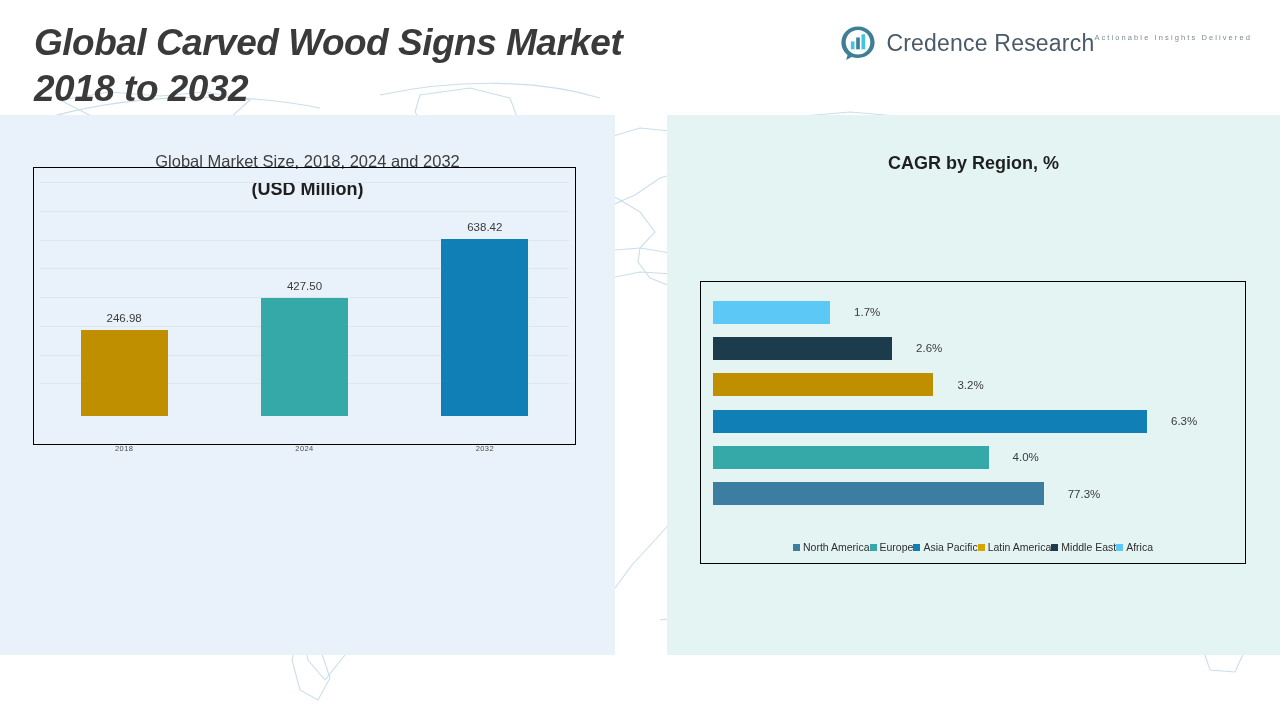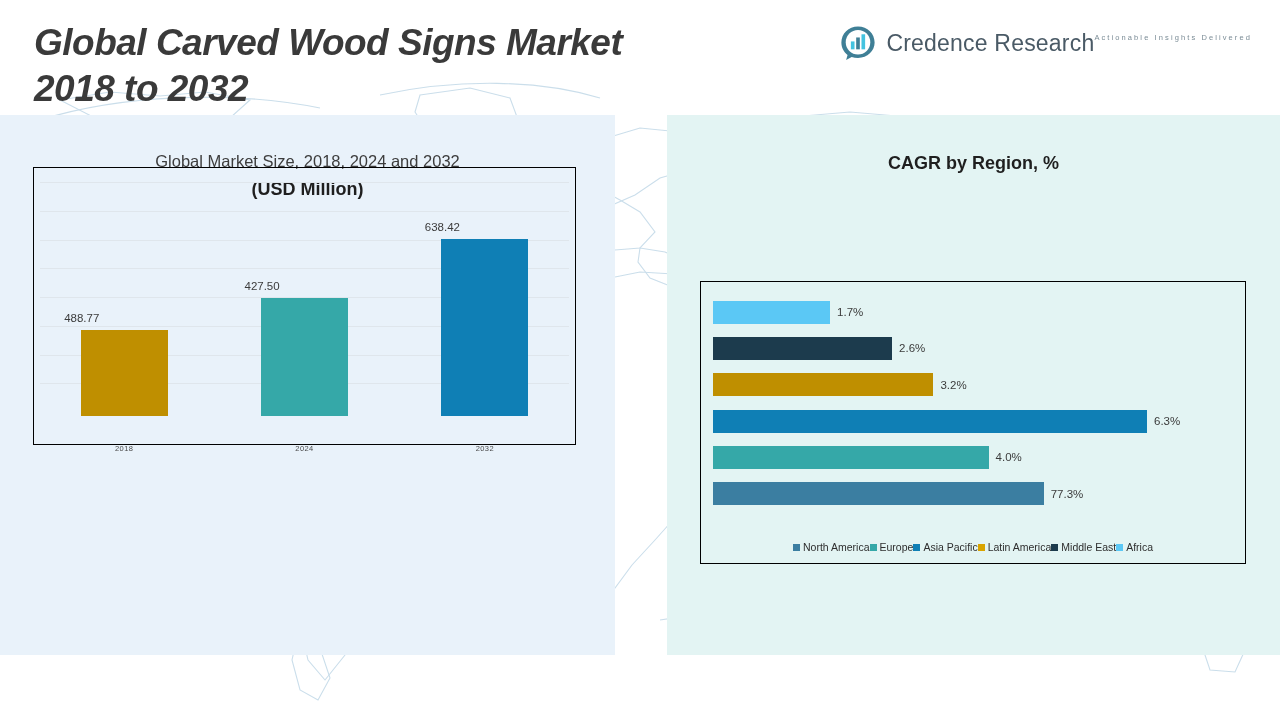--- a/index.html
+++ b/index.html
@@ -144,20 +144,21 @@
   }
   .vbar {
     width: 87px;
     position: relative;
   }
   .vbar-label {
     position: absolute;
     width: 120px;
     left: 50%;
     margin-left: -60px;
+    text-align: center;
     font-size: 11.5px;
     color: #3b3b3b;
   }
   .xaxis {
     position: absolute;
     left: 0; bottom: 6px;
     width: 100%;
     height: 20px;
     display: flex;
   }
@@ -199,21 +200,21 @@
     height: 36.3px;
     display: flex;
     align-items: center;
   }
   .hbar {
     height: 23px;
   }
   .hbar-label {
     font-size: 11.5px;
     color: #3b3b3b;
-    margin-left: 7px;
+    margin-left: 24px;
     white-space: nowrap;
   }
   .legend {
     position: absolute;
     left: 0;
     bottom: 10px;
     width: 100%;
     display: flex;
     justify-content: center;
     align-items: center;
@@ -318,21 +319,21 @@
         <div class="gridline" style="top: 42.75px;"></div>
         <div class="gridline" style="top: 71.5px;"></div>
         <div class="gridline" style="top: 100.25px;"></div>
         <div class="gridline" style="top: 129px;"></div>
         <div class="gridline" style="top: 157.75px;"></div>
         <div class="gridline" style="top: 186.5px;"></div>
         <div class="gridline" style="top: 215.25px;"></div>
       </div>
     <div class="vbars" id="vbars">
         <div class="vbar-cell">
-          <div class="vbar-label" style="bottom: 92.4665px;">488.77</div>
+          <div class="vbar-label" style="bottom: 92.4665px;">246.98</div>
           <div class="vbar" style="height: 86.4665px; background: rgb(191, 143, 0);"></div>
         </div>
         <div class="vbar-cell">
           <div class="vbar-label" style="bottom: 124.385px;">427.50</div>
           <div class="vbar" style="height: 118.385px; background: rgb(53, 168, 168);"></div>
         </div>
         <div class="vbar-cell">
           <div class="vbar-label" style="bottom: 182.793px;">638.42</div>
           <div class="vbar" style="height: 176.793px; background: rgb(15, 127, 181);"></div>
         </div>

